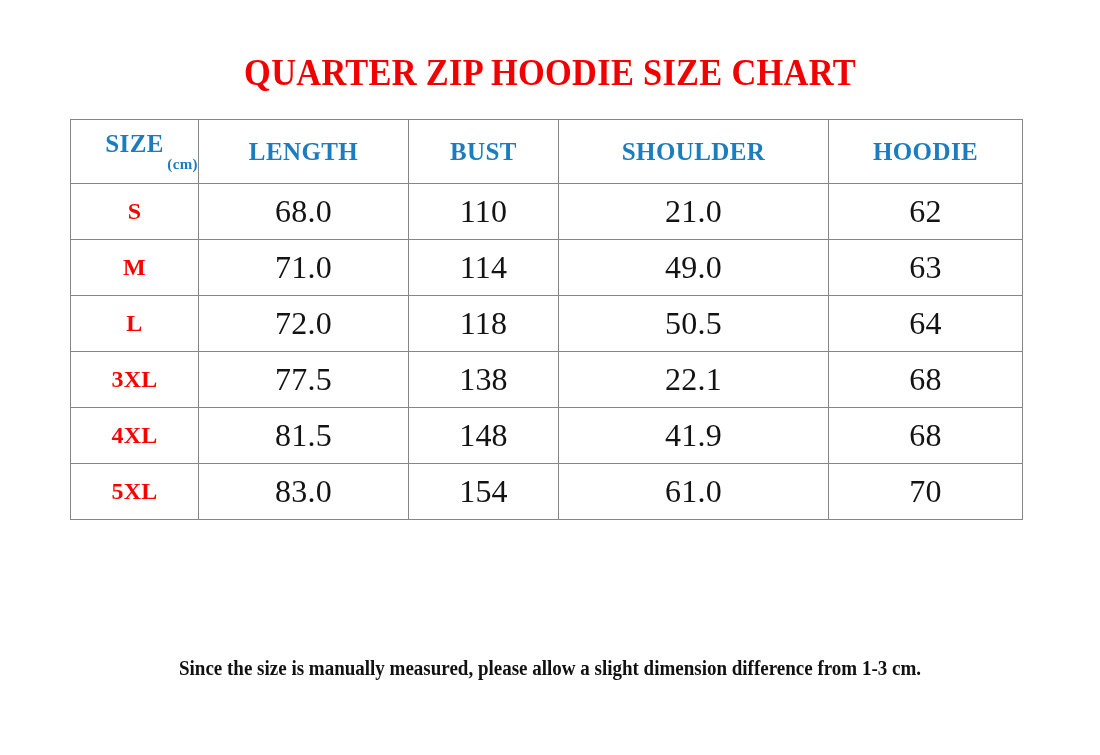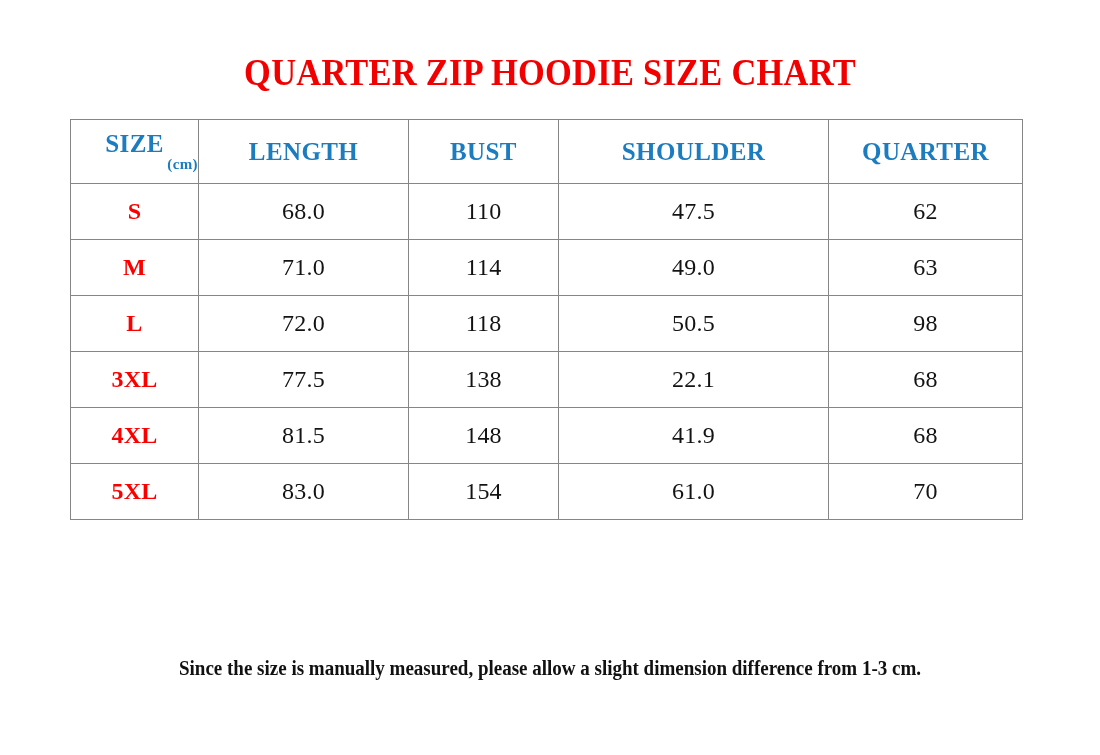--- a/index.html
+++ b/index.html
@@ -101,21 +101,21 @@
     color: #fc0000;
     font-weight: bold;
     font-size: 24px;
     font-family: "Liberation Serif", "DejaVu Serif", serif;
     letter-spacing: 0.3px;
   }
 
   td.value-cell {
     color: #131313;
     font-weight: normal;
-    font-size: 24px;
+    font-size: 32px;
     font-family: "Liberation Serif", "DejaVu Serif", serif;
     letter-spacing: 0.2px;
   }
 
   
   .footnote {
     position: absolute;
     left: 0;
     top: 656px;
     width: 1100px;
@@ -155,45 +155,45 @@
           <th class="head-cell">
             <span class="head-main">LENGTH</span>
           </th>
           <th class="head-cell">
             <span class="head-main">BUST</span>
           </th>
           <th class="head-cell">
             <span class="head-main">SHOULDER</span>
           </th>
           <th class="head-cell">
-            <span class="head-main">QUARTER</span>
+            <span class="head-main">HOODIE</span>
           </th>
         </tr>
       </thead>
       <tbody>
         <tr>
           <td class="size-cell">S</td>
           <td class="value-cell">68.0</td>
           <td class="value-cell">110</td>
-          <td class="value-cell">47.5</td>
+          <td class="value-cell">21.0</td>
           <td class="value-cell">62</td>
         </tr>
         <tr>
           <td class="size-cell">M</td>
           <td class="value-cell">71.0</td>
           <td class="value-cell">114</td>
           <td class="value-cell">49.0</td>
           <td class="value-cell">63</td>
         </tr>
         <tr>
           <td class="size-cell">L</td>
           <td class="value-cell">72.0</td>
           <td class="value-cell">118</td>
           <td class="value-cell">50.5</td>
-          <td class="value-cell">98</td>
+          <td class="value-cell">64</td>
         </tr>
         <tr>
           <td class="size-cell">3XL</td>
           <td class="value-cell">77.5</td>
           <td class="value-cell">138</td>
           <td class="value-cell">22.1</td>
           <td class="value-cell">68</td>
         </tr>
         <tr>
           <td class="size-cell">4XL</td>

